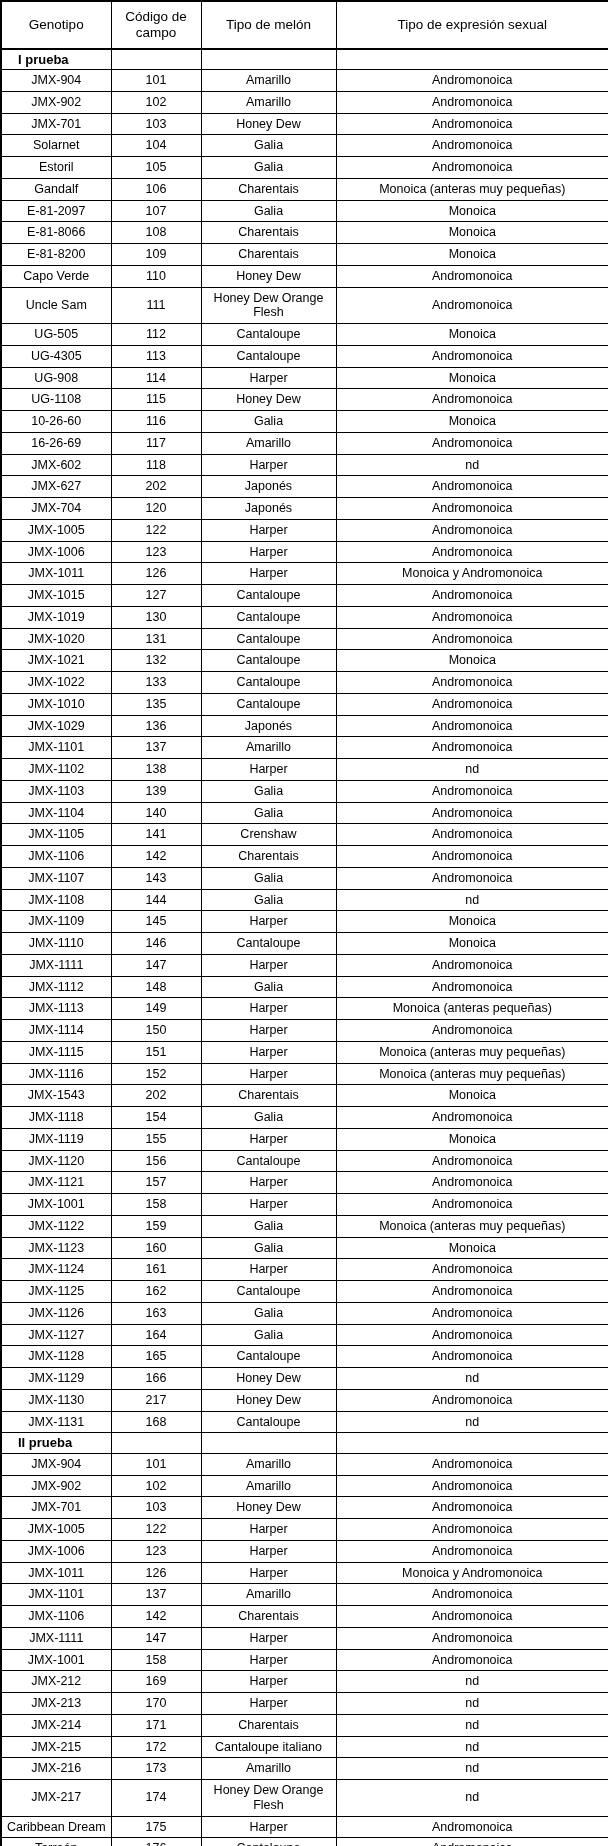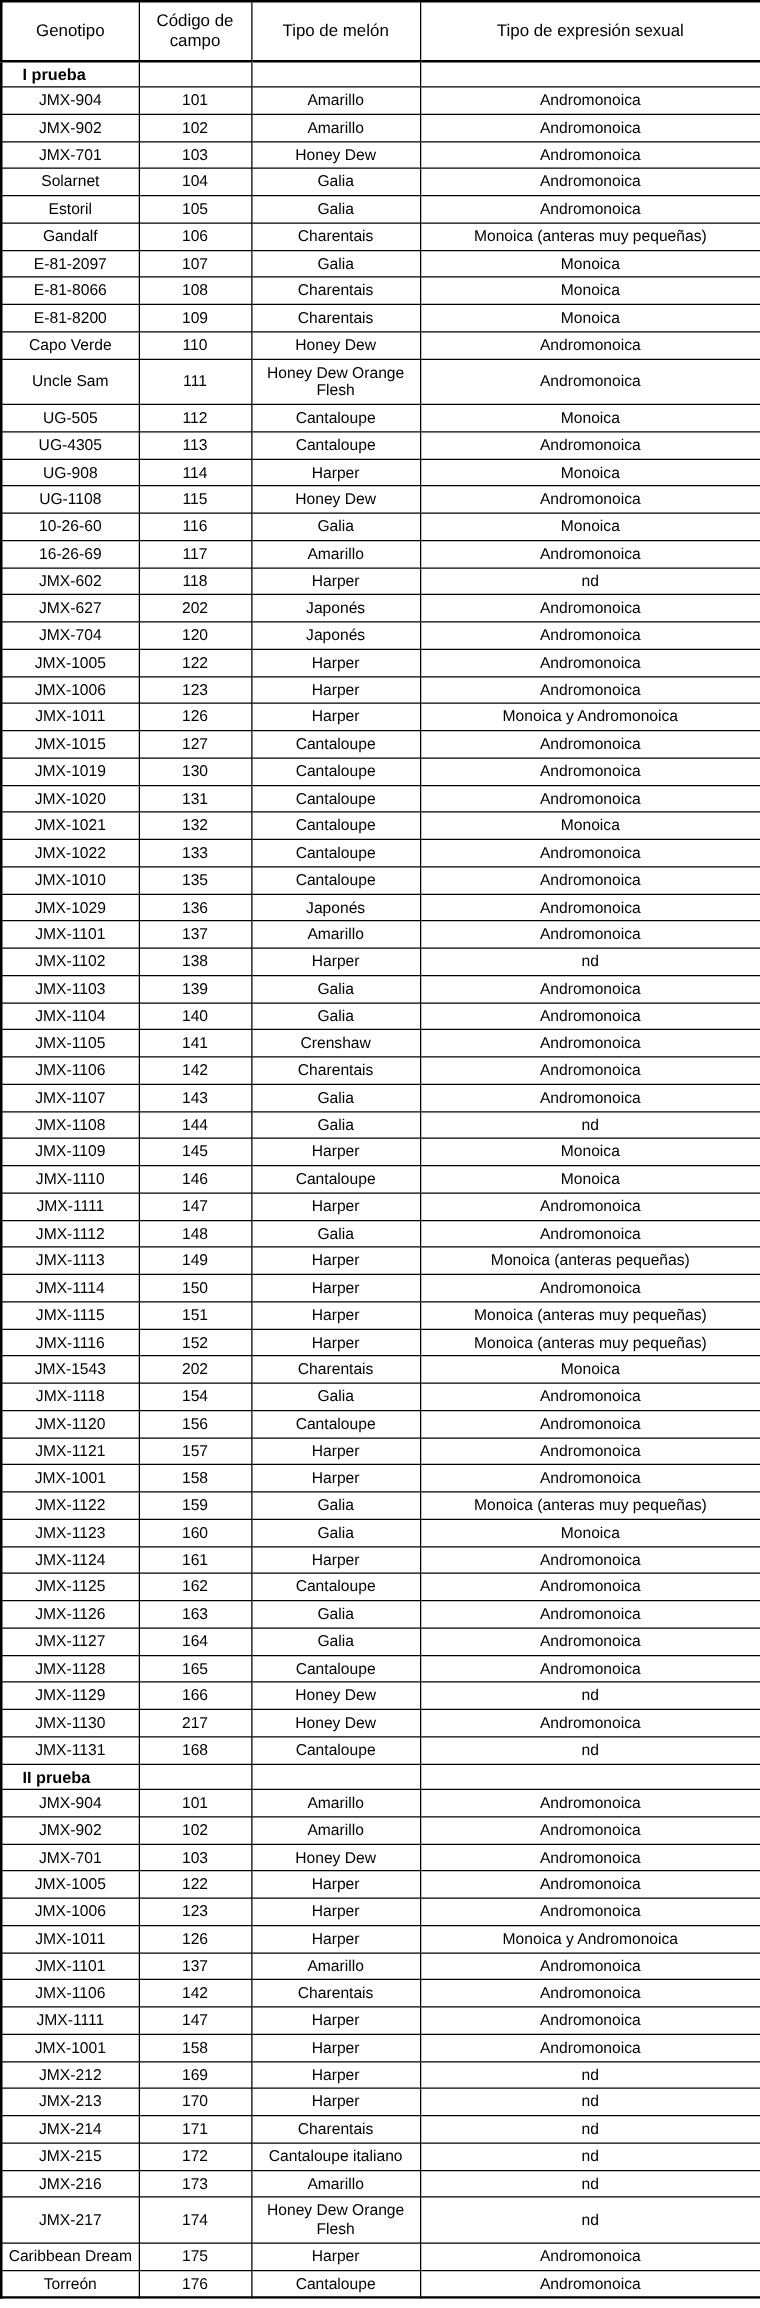--- a/index.html
+++ b/index.html
@@ -361,20 +361,26 @@
         <td class="cell-wrap">Charentais</td>
         <td class="cell-wrap">Monoica</td>
       </tr>
       <tr class="data-row">
         <td class="cell-wrap">JMX-1118</td>
         <td class="cell-wrap">154</td>
         <td class="cell-wrap">Galia</td>
         <td class="cell-wrap">Andromonoica</td>
       </tr>
       <tr class="data-row">
+        <td class="cell-wrap">JMX-1119</td>
+        <td class="cell-wrap">155</td>
+        <td class="cell-wrap">Harper</td>
+        <td class="cell-wrap">Monoica</td>
+      </tr>
+      <tr class="data-row">
         <td class="cell-wrap">JMX-1120</td>
         <td class="cell-wrap">156</td>
         <td class="cell-wrap">Cantaloupe</td>
         <td class="cell-wrap">Andromonoica</td>
       </tr>
       <tr class="data-row">
         <td class="cell-wrap">JMX-1121</td>
         <td class="cell-wrap">157</td>
         <td class="cell-wrap">Harper</td>
         <td class="cell-wrap">Andromonoica</td>

